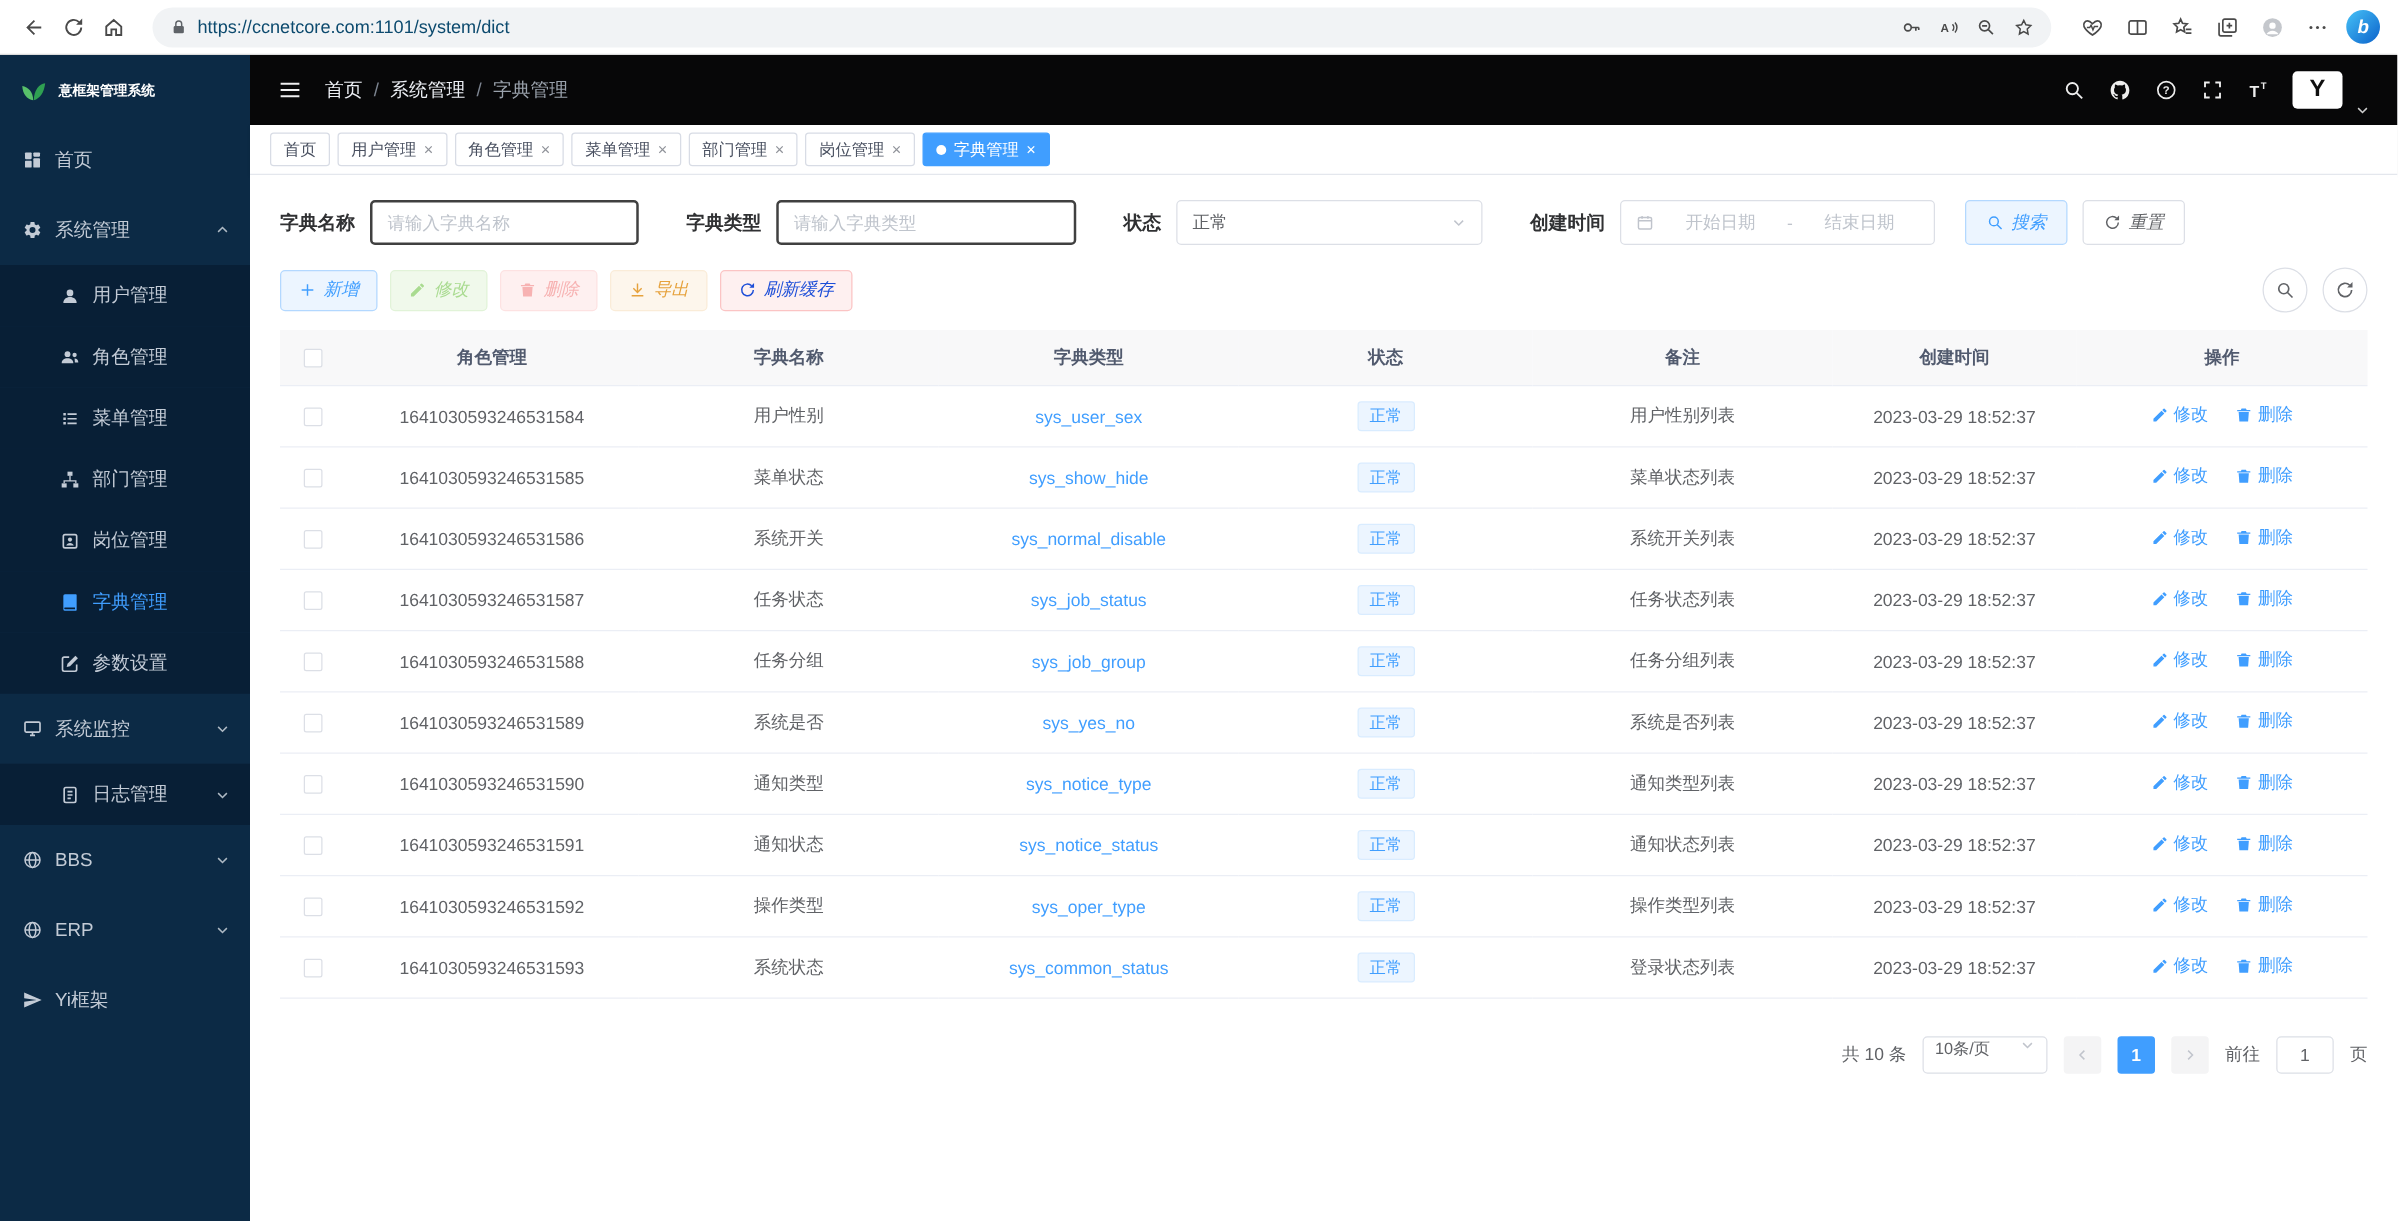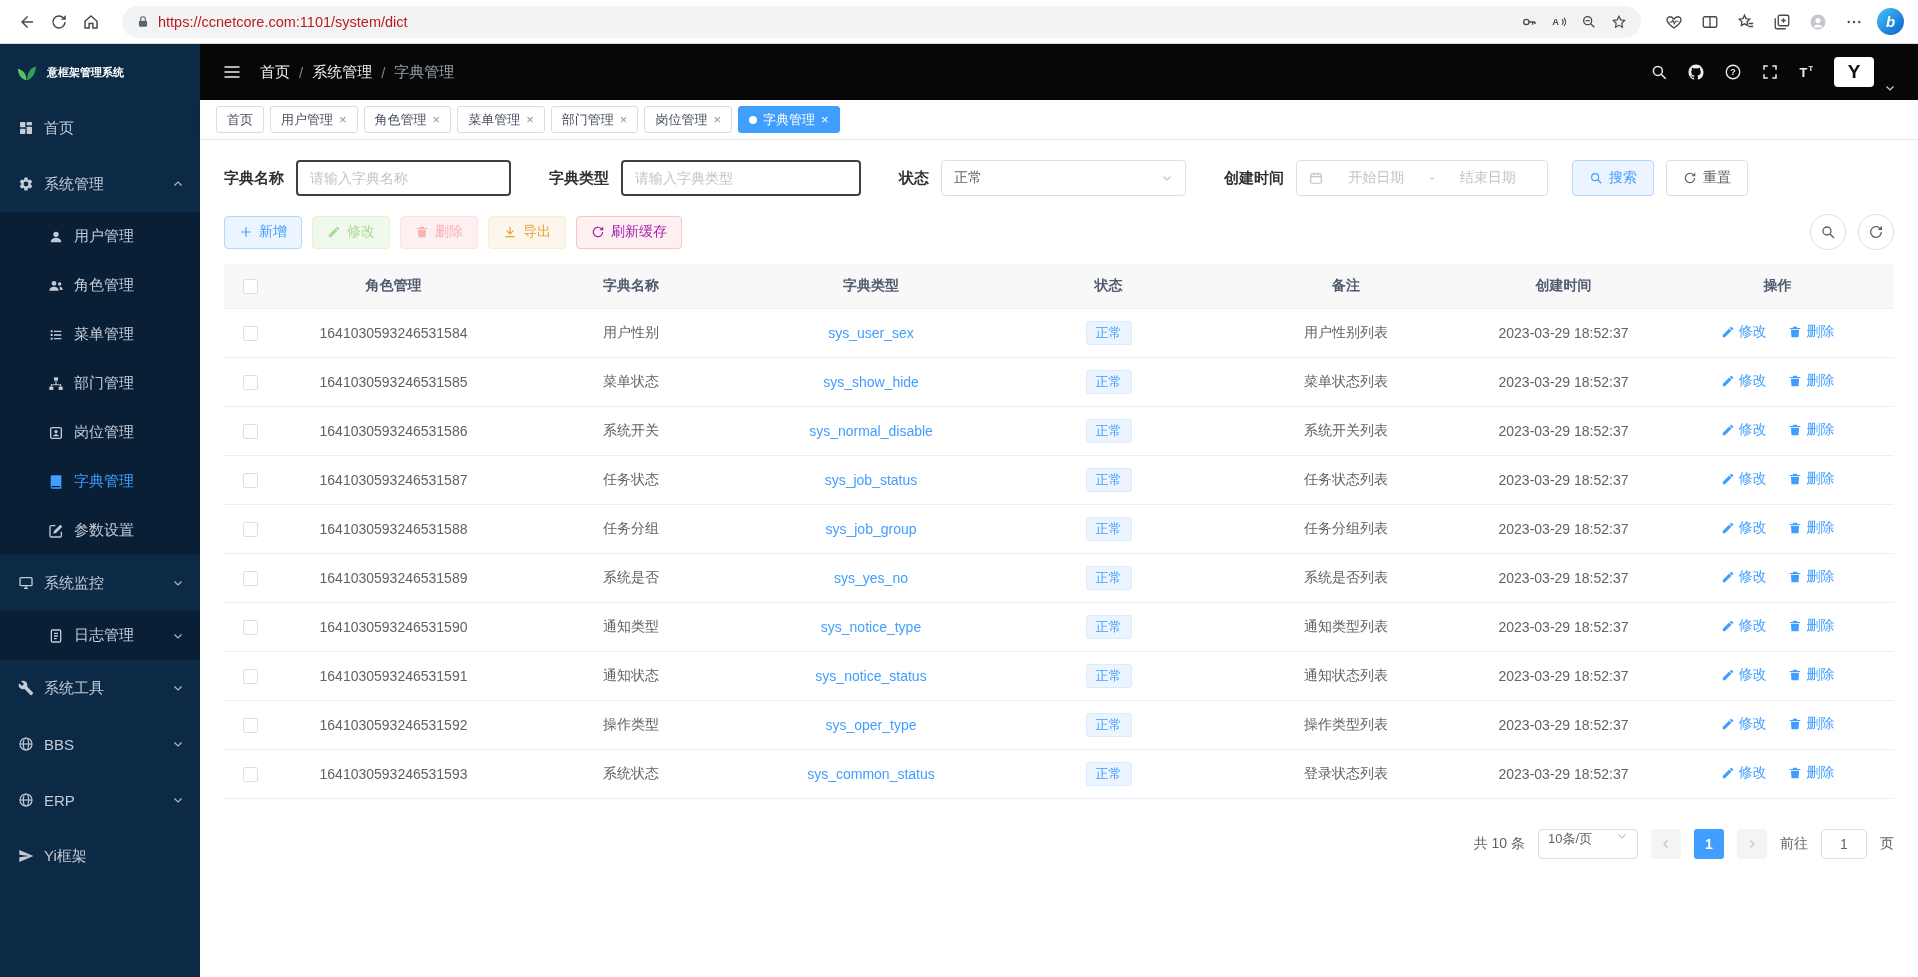--- a/index.html
+++ b/index.html
@@ -7,21 +7,21 @@
   span[data-icon]{ display:inline-flex; align-items:center; justify-content:center; flex:none; }
   span[data-icon] svg{ width:100%; height:100%; display:block; }
   .i12{width:12px;height:12px}.i14{width:14px;height:14px}.i16{width:16px;height:16px}
   .i18{width:18px;height:18px}.i20{width:20px;height:20px}.i22{width:22px;height:22px}
 
   
   .chrome{ height:44px; background:#fff; border-bottom:1px solid #dcdcdc; display:flex; align-items:center; padding:0 14px 0 10px; }
   .chrome-left{ display:flex; align-items:center; gap:14px; padding:0 8px; }
   .chrome .cbtn{ color:#4a4a4a; cursor:pointer; }
   .urlbar{ flex:1; height:32px; background:#f1f3f5; border-radius:16px; display:flex; align-items:center; gap:8px; padding:0 8px 0 14px; margin:0 14px; min-width:0; }
-  .urlbar .url-text{ flex:1; font-size:14.5px; color:#b91c1c; white-space:nowrap; overflow:hidden; }
+  .urlbar .url-text{ flex:1; font-size:14.5px; color:#0c4a6e; white-space:nowrap; overflow:hidden; }
   .pill-icons{ display:flex; align-items:center; gap:14px; padding-right:6px; }
   .chrome-right{ display:flex; align-items:center; gap:18px; padding:0 10px; }
   .bing{ width:27px; height:27px; border-radius:50%; background:linear-gradient(135deg,#47c2f7,#0b62cb); color:#fff; font-weight:bold; font-style:italic; display:flex; align-items:center; justify-content:center; font-size:15px; margin-left:4px; cursor:pointer; }
   .lock{ color:#5f6368; }
 
   
   .app{ display:flex; height:933px; }
   .sidebar{ width:200px; flex:none; background:#0c2a45; overflow:hidden; }
   .logo-row{ height:56px; display:flex; align-items:center; gap:9px; padding:0 16px; }
   .logo-title{ color:#fff; font-size:11px; font-weight:bold; white-space:nowrap; }
@@ -57,32 +57,32 @@
   .f-label{ font-size:15px; font-weight:bold; color:#303133; margin-right:12px; white-space:nowrap; }
   .ml38{ margin-left:38px; } .ml24{ margin-left:24px; } .ml12{ margin-left:12px; }
   .f-input{ height:36px; border:2px solid #404040; border-radius:4px; padding:0 12px; font-size:14px; color:#606266; outline:none; font-family:inherit; }
   .f-input::placeholder{ color:#bfc4cc; }
   .w215{width:215px}.w240{width:240px}
   .f-select{ width:245px; height:36px; border:1px solid #dcdfe6; border-radius:4px; display:flex; align-items:center; justify-content:space-between; padding:0 12px; font-size:14px; color:#606266; cursor:pointer; }
   .muted{ color:#c0c4cc; }
   .f-date{ width:252px; height:36px; border:1px solid #dcdfe6; border-radius:4px; display:flex; align-items:center; gap:6px; padding:0 12px; font-size:14px; color:#a8abb2; }
   .f-date .ph{ flex:1; text-align:center; color:#bfc4cc; }
   .f-date .sep2{ color:#bfc4cc; }
-  .btn{ height:36px; padding:0 16px; border-radius:4px; font-size:14px; display:inline-flex; align-items:center; gap:6px; cursor:pointer; border:1px solid transparent; background:#fff; font-family:inherit; }
+  .btn{ height:36px; padding:0 16px; border-radius:4px; font-size:14px; display:inline-flex; align-items:center; gap:6px; cursor:pointer; border:1px solid transparent; background:#fff; font-family:inherit;font-style:italic; }
   .btn-search{ background:#ecf5ff; border-color:#b3d8ff; color:#409eff; }
   .btn-reset{ border-color:#dcdfe6; color:#606266; }
 
   
   .toolbar{ display:flex; align-items:center; gap:10px; margin-bottom:14px; }
   .btn-sm{ height:33px; padding:0 14px; }
   .btn-add{ background:#ecf5ff; border-color:#b3d8ff; color:#409eff; }
   .btn-edit{ background:#f0f9eb; border-color:#e1f3d8; color:#a9db90; cursor:not-allowed; }
   .btn-del{ background:#fef0f0; border-color:#fde2e2; color:#f7b2b2; cursor:not-allowed; }
   .btn-export{ background:#fdf6ec; border-color:#faecd8; color:#e6a23c; }
-  .btn-cache{ background:#fef0f0; border-color:#fbc4c4; color:#a21caf; }
+  .btn-cache{ background:#fef0f0; border-color:#fbc4c4; color:#1d4ed8; }
   .toolbar-right{ margin-left:auto; display:flex; align-items:center; gap:12px; }
   .circle-btn{ width:36px; height:36px; border-radius:50%; border:1px solid #dcdfe6; background:#fff; color:#606266; display:flex; align-items:center; justify-content:center; cursor:pointer; }
 
   
   table{ width:100%; border-collapse:collapse; table-layout:fixed; }
   thead th{ background:#f8f8f9; color:#515a6e; font-size:14px; font-weight:bold; height:44px; border-bottom:1px solid #ebeef5; text-align:center; }
   tbody td{ height:49px; color:#606266; font-size:14px; border-bottom:1px solid #ebeef5; text-align:center; white-space:nowrap; overflow:hidden; }
   .checkbox{ display:inline-block; width:15px; height:15px; border:1px solid #dcdfe6; border-radius:2px; background:#fff; cursor:pointer; vertical-align:middle; }
   .type-link{ color:#409eff; text-decoration:none; cursor:pointer; }
   .tag{ display:inline-block; height:24px; line-height:22px; padding:0 9px; background:#ecf5ff; border:1px solid #d9ecff; color:#409eff; border-radius:3px; font-size:13px; }
@@ -344,33 +344,20 @@
             </svg>
           </span>
           <span>日志管理</span>
           <span class="mi-arrow i12" data-icon="chevron-down-icon">
             <svg viewBox="0 0 24 24">
               <path fill="none" stroke="currentColor" stroke-width="2.4" d="M5 9l7 7 7-7"></path>
             </svg>
           </span>
         </div>
 
-        <div class="menu-item">
-          <span class="i16" data-icon="tool-icon">
-            <svg viewBox="0 0 24 24">
-              <path fill="currentColor" d="M22.7 19l-9.1-9.1c.9-2.3.4-5-1.5-6.9-2-2-5-2.4-7.4-1.3L9 6 6 9 1.6 4.7C.4 7.1.9 10.1 2.9 12.1c1.9 1.9 4.6 2.4 6.9 1.5l9.1 9.1c.4.4 1 .4 1.4 0l2.3-2.3c.5-.4.5-1.1.1-1.4z"></path>
-            </svg>
-          </span>
-          <span>系统工具</span>
-          <span class="mi-arrow i12" data-icon="chevron-down-icon">
-            <svg viewBox="0 0 24 24">
-              <path fill="none" stroke="currentColor" stroke-width="2.4" d="M5 9l7 7 7-7"></path>
-            </svg>
-          </span>
-        </div>
 
         <div class="menu-item">
           <span class="i16" data-icon="globe-icon">
             <svg viewBox="0 0 24 24">
               <circle cx="12" cy="12" r="9" fill="none" stroke="currentColor" stroke-width="1.8"></circle>
               <ellipse cx="12" cy="12" rx="4" ry="9" fill="none" stroke="currentColor" stroke-width="1.8"></ellipse>
               <path d="M3 12h18" stroke="currentColor" stroke-width="1.8"></path>
             </svg>
           </span>
           <span>BBS</span>

